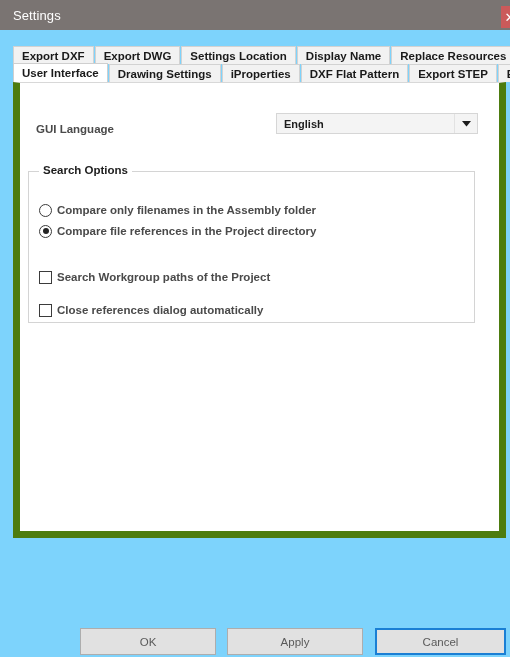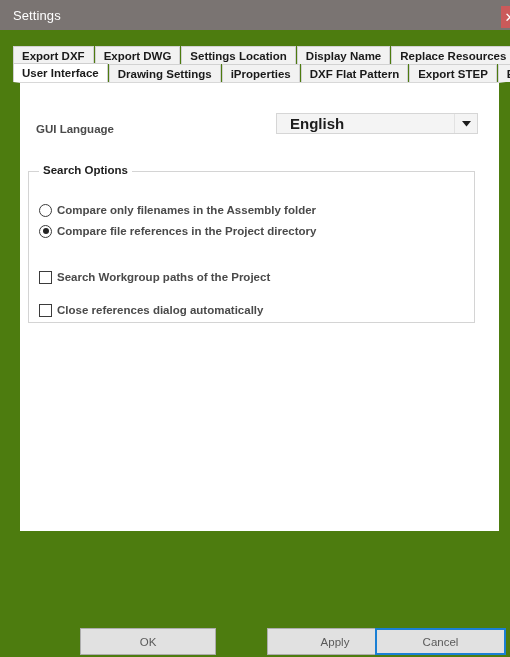--- a/index.html
+++ b/index.html
@@ -52,21 +52,21 @@
     font-family: "DejaVu Sans", sans-serif;
     font-size: 13px;
   }
 
   
   .dialog-body {
     position: absolute;
     left: 0; top: 30px;
     width: 510px;
     height: 627px;
-    background: #4d7c0f;
+    background: #7dd3fc;
     text-decoration: underline;
   }
 
   
   .tab-strip {
     position: absolute;
     left: 13px;
     top: 15px;
     width: 494px;
   }
@@ -137,28 +137,27 @@
     width: 202px;
     height: 21px;
     background: #f4f4f4;
     border: 1px solid #d6d6d6;
     box-sizing: border-box;
     display: flex;
     align-items: center;
   }
   .combo-value {
     flex: 1;
-    font-size: 15px;
+    font-size: 11px;
     font-weight: bold;
     color: #1d1d1d;
     padding-left: 7px;
     background: #f4f4f4;
     white-space: nowrap;
     overflow: hidden;
-    margin-left: 6px;
   }
   .combo-arrow {
     width: 22px;
     height: 19px;
     border-left: 1px solid #e2e2e2;
     display: flex;
     align-items: center;
     justify-content: center;
   }
   .combo-arrow svg { display: block; }
@@ -249,21 +248,21 @@
     border: 1px solid #adadad;
     box-sizing: border-box;
     font-size: 11.5px;
     color: #5a5a5a;
     display: flex;
     align-items: center;
     justify-content: center;
     white-space: nowrap;
   }
   .btn.ok     { left: 74px;  width: 136px; }
-  .btn.apply  { left: 221px; width: 136px; margin-left: 40px; }
+  .btn.apply  { left: 221px; width: 136px; }
   .btn.cancel { left: 369px; width: 131px; border: 2px solid #1a7fd4; }
 </style>
 </head>
 <body>
 
 <div class="titlebar">
   <span class="titlebar-text">Settings</span>
   <div class="close-button">
     <span class="close-glyph">✕</span>
   </div>

